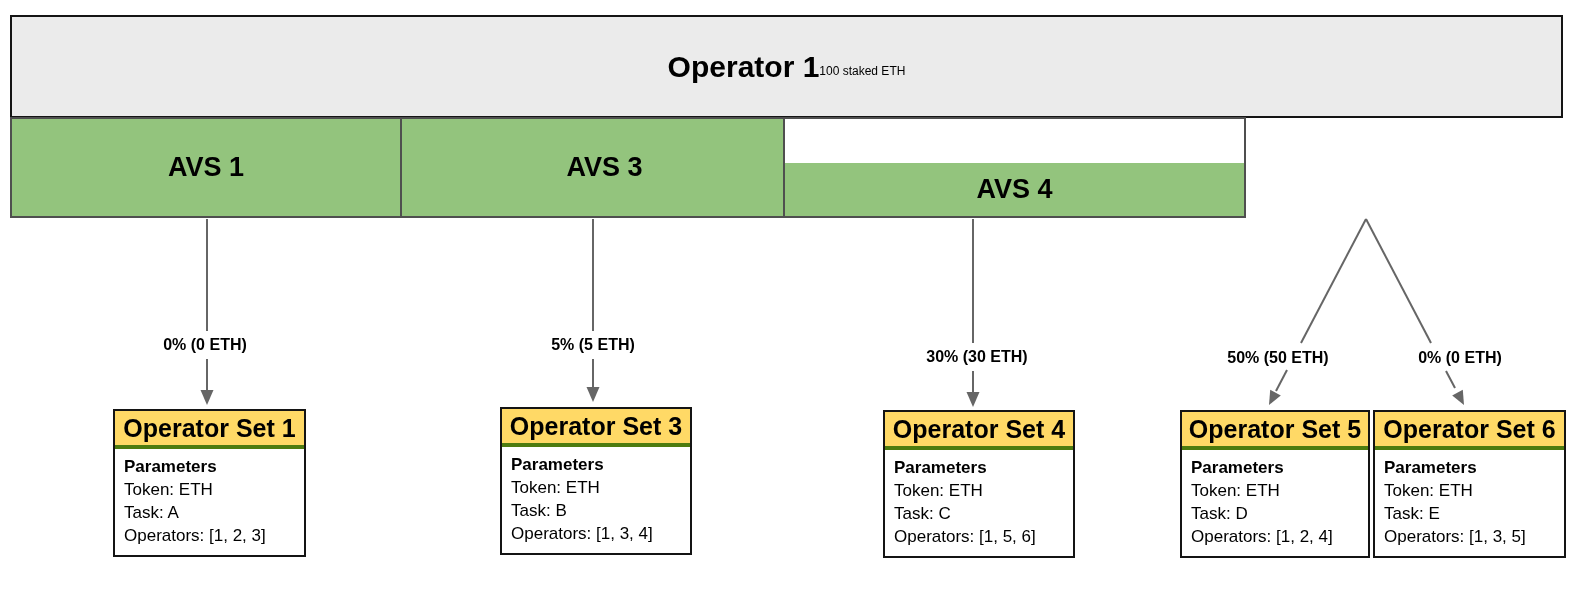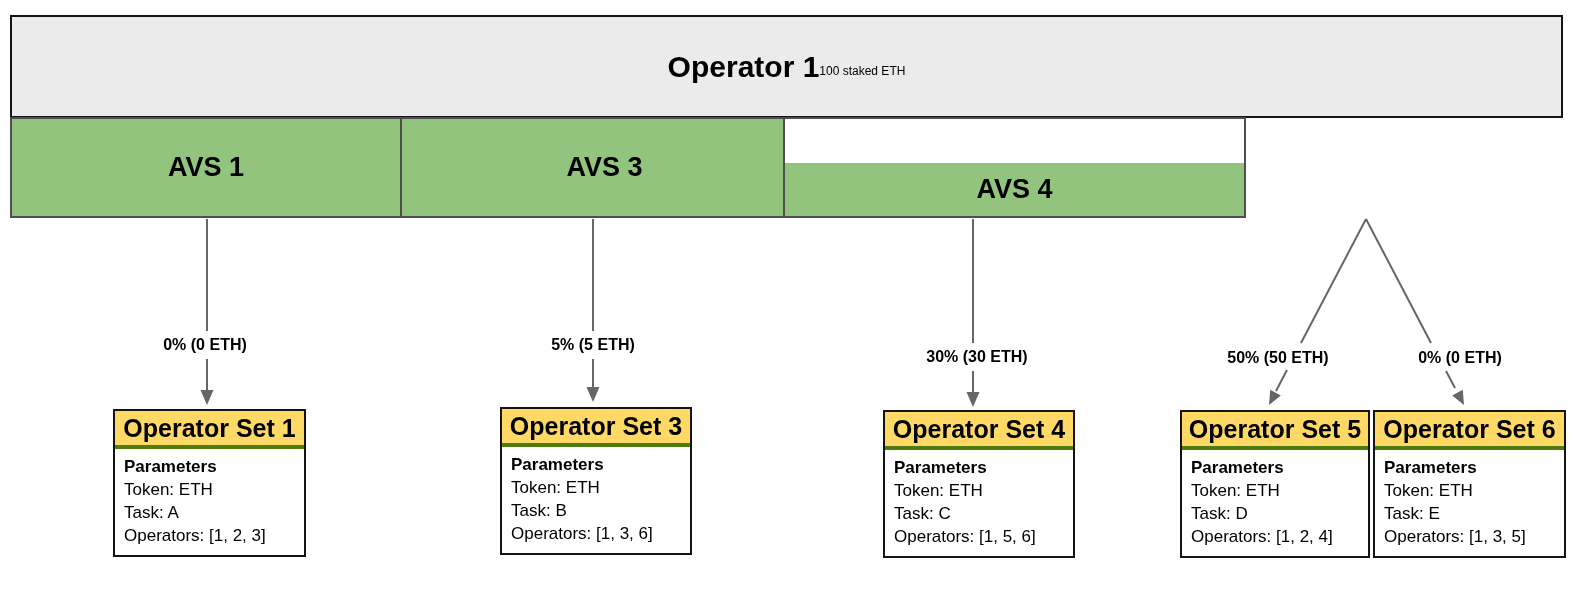--- a/index.html
+++ b/index.html
@@ -184,21 +184,21 @@
       <div>Operators: [1, 2, 3]</div>
     </div>
   </div>
 
   <div class="set-box set-box-2">
     <div class="set-header">Operator Set 3</div>
     <div class="set-body">
       <div class="set-heading">Parameters</div>
       <div>Token: ETH</div>
       <div>Task: B</div>
-      <div>Operators: [1, 3, 6]</div>
+      <div>Operators: [1, 3, 4]</div>
     </div>
   </div>
 
   <div class="set-box set-box-3">
     <div class="set-header">Operator Set 4</div>
     <div class="set-body">
       <div class="set-heading">Parameters</div>
       <div>Token: ETH</div>
       <div>Task: C</div>
       <div>Operators: [1, 5, 6]</div>

